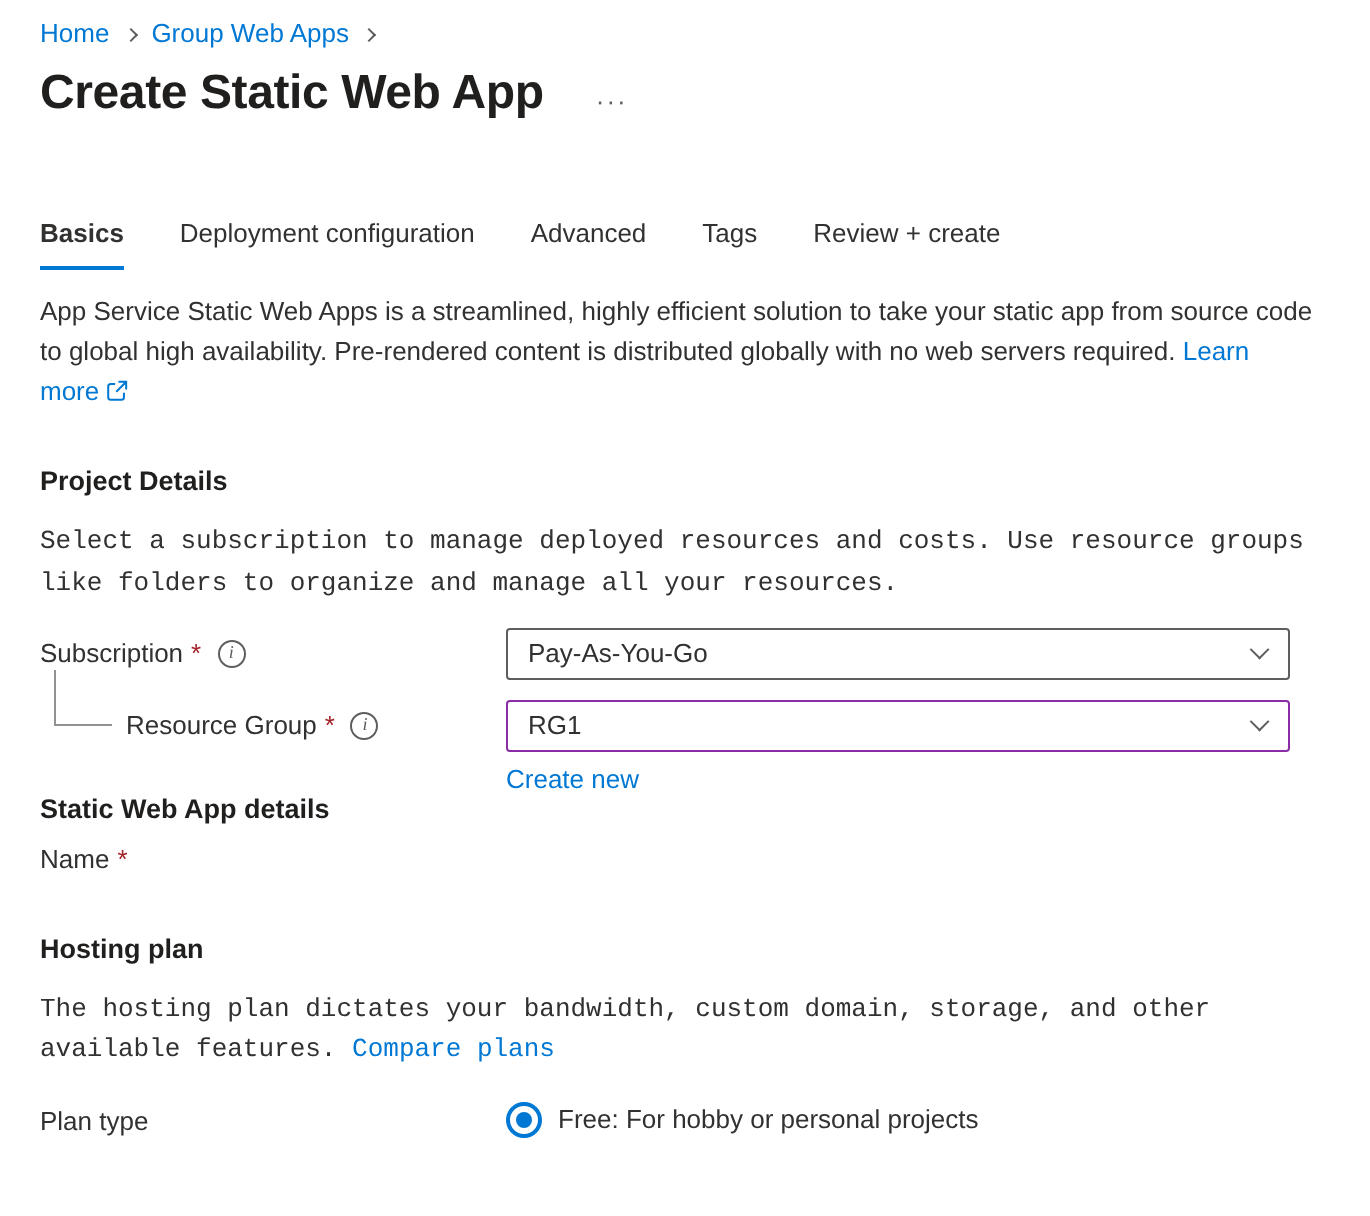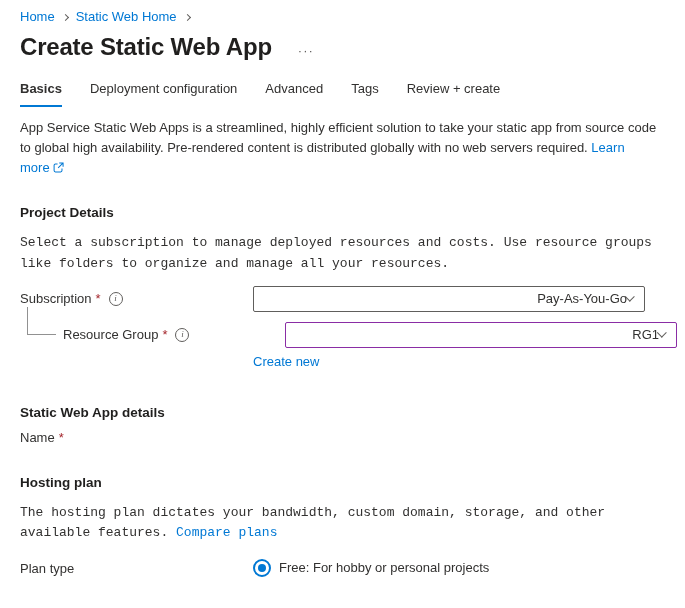--- a/index.html
+++ b/index.html
@@ -22,62 +22,62 @@
   .crumb-sep {
     display:inline-block; width:5px; height:5px;
     border-top:1px solid #605e5c; border-right:1px solid #605e5c;
     transform:rotate(45deg); margin:1px 8px 0 8px;
   }
   
   .title-row { display:flex; align-items:center; margin-top:9px; }
   h1.page-title { font-size:24px; font-weight:700; color:#201f1e; letter-spacing:-0.2px; }
   .ellipsis-btn { margin-left:26px; color:#605e5c; font-size:13px; letter-spacing:1px; cursor:pointer; line-height:1; padding-top:6px; }
   
-  .tabs { display:flex; margin-top:20px; }
+  .tabs { display:flex; margin-top:48px; }
   .tab { padding:0 0 9px 0; margin-right:28px; cursor:pointer; color:#323130; }
   .tab.active { font-weight:700; border-bottom:2px solid #0078d4; }
   
   .intro { margin-top:11px; line-height:1.55; max-width:648px; }
   a.inline-link { color:#0078d4; text-decoration:none; cursor:pointer; }
   .ext-icon { display:inline-block; vertical-align:-1px; margin-left:3px; }
   h3.section-heading { font-size:13.5px; font-weight:700; color:#201f1e; }
   .section-desc { line-height:1.55; max-width:648px; margin-top:13px;font-family:Liberation Mono, monospace; }
   
   .form-row { display:flex; align-items:center; margin-top:10px; }
   .label-col { width:233px; flex:0 0 233px; display:flex; align-items:center; }
   .control-col { width:392px; flex:0 0 392px; }
   .req { color:#a4262c; margin-left:4px; }
   .info-icon {
     display:inline-flex; align-items:center; justify-content:center;
     width:14px; height:14px; border:1px solid #605e5c; border-radius:50%;
     font-size:9px; font-family:"Liberation Serif", serif; font-style:italic;
     color:#605e5c; margin-left:8px; cursor:default; line-height:1;
   }
   .dropdown {
-    display:flex; align-items:center; justify-content:flex-end;
+    display:flex; align-items:center; justify-content:space-between;
     height:26px; border:1px solid #605e5c; border-radius:2px;
     padding:0 10px; background:#fff; cursor:pointer;
   }
   .dropdown.focused { border:1.5px solid #8a2da5; }
   .dd-chevron {
     width:7px; height:7px;
     border-left:1.5px solid #605e5c; border-bottom:1.5px solid #605e5c;
     transform:rotate(-45deg) translateY(-1px); margin-top:-3px;
   }
   .text-input-wrap {
     display:flex; align-items:center; justify-content:space-between;
     height:26px; border:1px solid #605e5c; border-radius:2px;
     padding:0 10px; background:#fff;
   }
   .text-input-wrap input {
     border:none; outline:none; font-family:inherit; font-size:13px; color:#323130;
     flex:1 1 auto; background:transparent;
   }
   .valid-check { color:#57a300; font-size:14px; font-weight:700; margin-left:8px; }
-  .rg-row { position:relative; margin-top:10px;gap:32px; }
+  .rg-row { position:relative; margin-top:10px; }
   .rg-row .label-col { padding-left:43px; }
   .connector {
     position:absolute; left:7px; top:-15px; width:29px; height:28px;
     border-left:1px solid #919191; border-bottom:1px solid #919191;
   }
   .create-new-row { margin-left:233px; margin-top:6px; }
   
   .plan-row { display:flex; align-items:flex-start; margin-top:16px; }
   .radio-group .radio-row { display:flex; align-items:center; margin-bottom:6px; cursor:pointer; }
   .radio {
@@ -86,32 +86,32 @@
   }
   .radio.checked { border:2px solid #0078d4; }
   .radio.checked::after {
     content:""; position:absolute; left:50%; top:50%;
     width:8px; height:8px; margin:-4px 0 0 -4px;
     border-radius:50%; background:#0078d4;
   }
   
   .mt-proj { margin-top:26px; }
   .mt-sub { margin-top:12px; }
-  .mt-swa { margin-top:36px; }
+  .mt-swa { }
   .mt-host { margin-top:30px; }
 </style>
 </head>
 <body>
 
 <div class="page">
 
   <div class="breadcrumb">
     <a>Home</a>
     <span class="crumb-sep"></span>
-    <a>Static Web Home</a>
+    <a>Group Web Apps</a>
     <span class="crumb-sep"></span>
   </div>
 
   <div class="title-row">
     <h1 class="page-title">Create Static Web App</h1>
     <span class="ellipsis-btn">···</span>
   </div>
 
   <div class="tabs">
     <span class="tab active">Basics</span>

